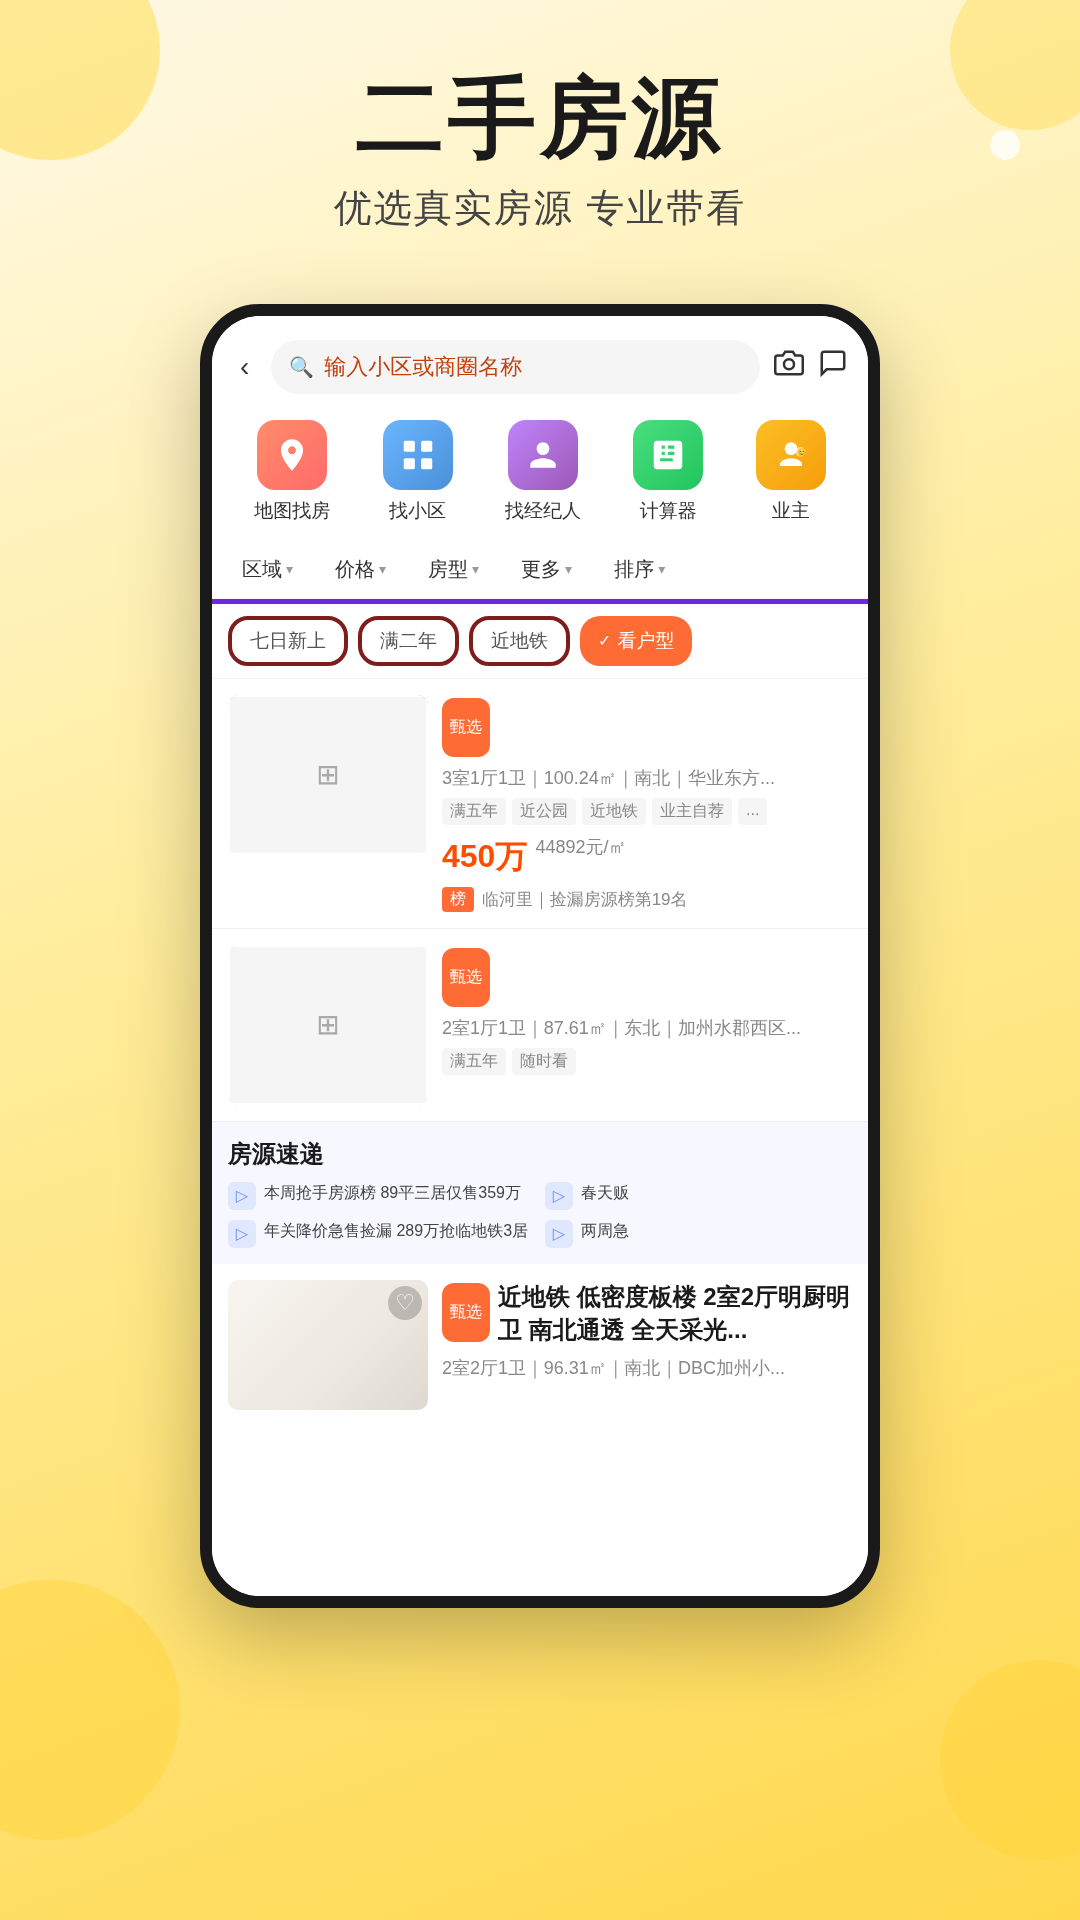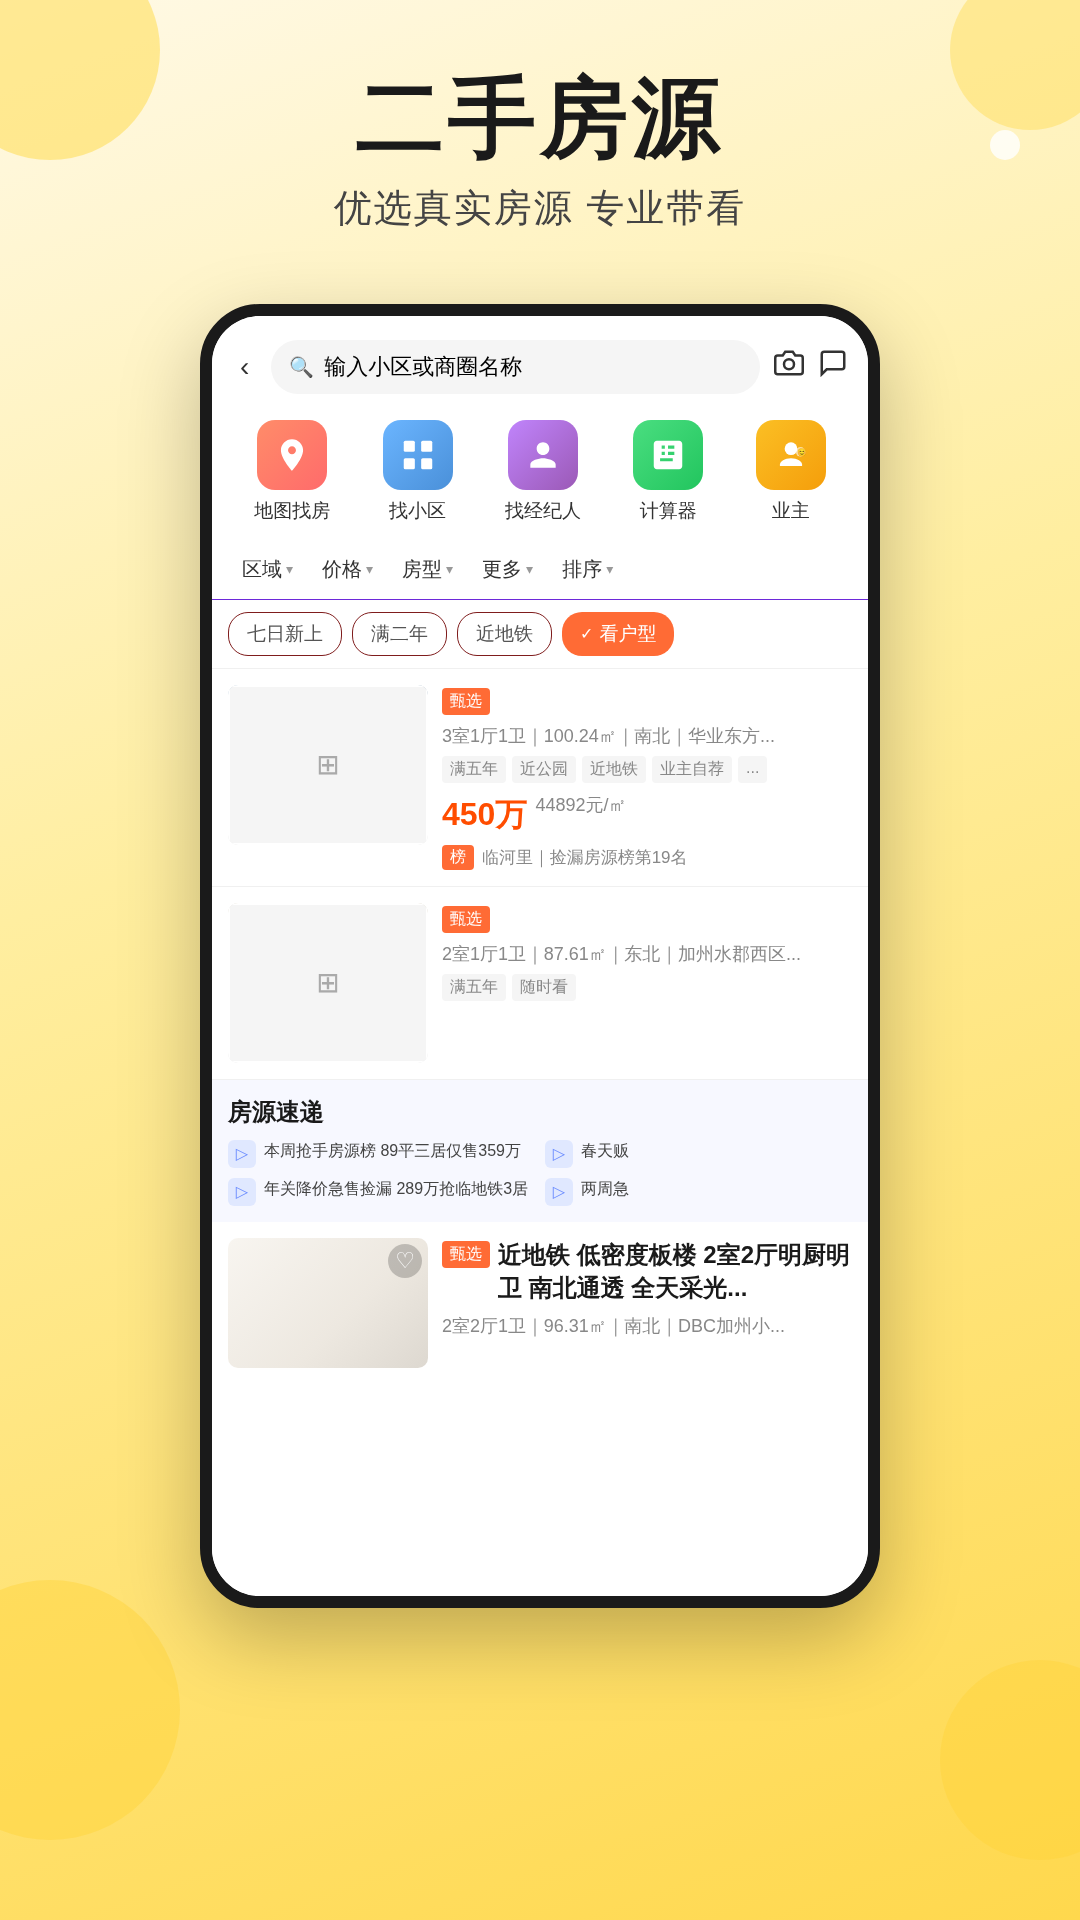--- a/index.html
+++ b/index.html
@@ -129,21 +129,21 @@
       display: flex;
       align-items: center;
       padding: 12px 18px;
       gap: 10px;
     }
     .search-icon-inner {
       color: #aaa;
       font-size: 20px;
     }
     .search-placeholder {
-      color: #000000;
+      color: #c2410c;
       font-size: 22px;
     }
     .icon-btn {
       font-size: 30px;
       color: #333;
       cursor: pointer;
       flex-shrink: 0;
     }
 
     
@@ -174,23 +174,23 @@
     .icon-calc { background: linear-gradient(135deg, #4ade80, #22c55e); }
     .icon-owner { background: linear-gradient(135deg, #fbbf24, #f59e0b); }
     .quick-nav-label {
       font-size: 19px;
       color: #333;
     }
 
     
     .filter-row {
       display: flex;
-      gap: 1px;
+      gap: 14px;
       padding: 8px 16px;
-      border-bottom: 1px solid #6d28d9;
+      border-bottom: 5px solid #6d28d9;
     }
     .filter-tag {
       display: flex;
       align-items: center;
       gap: 4px;
       font-size: 20px;
       color: #333;
       padding: 8px 14px;
       border-radius: 6px;
       cursor: pointer;
@@ -206,21 +206,21 @@
       display: flex;
       gap: 10px;
       padding: 12px 16px;
       border-bottom: 1px solid #f0f0f0;
       overflow: hidden;
     }
     .quick-pill {
       font-size: 19px;
       color: #555;
       padding: 8px 18px;
-      border: 1px solid #7f1d1d;
+      border: 4px solid #7f1d1d;
       border-radius: 20px;
       white-space: nowrap;
       cursor: pointer;
       background: #fff;
     }
     .quick-pill-active {
       display: flex;
       align-items: center;
       gap: 6px;
       font-size: 19px;
@@ -321,22 +321,22 @@
     .listing-title-row {
       display: flex;
       align-items: flex-start;
       gap: 8px;
       margin-bottom: 8px;
     }
     .badge-zhijing {
       background: #ff6b35;
       color: white;
       font-size: 16px;
-      padding: 3px 8px;
-      border-radius: 4px;
+      padding: 19px 8px;
+      border-radius: 12px;
       white-space: nowrap;
       flex-shrink: 0;
       margin-top: 3px;
     }
     .listing-title {
       font-size: 24px;
       font-weight: 600;
       color: #1a1a1a;
       line-height: 1.4;
     }

